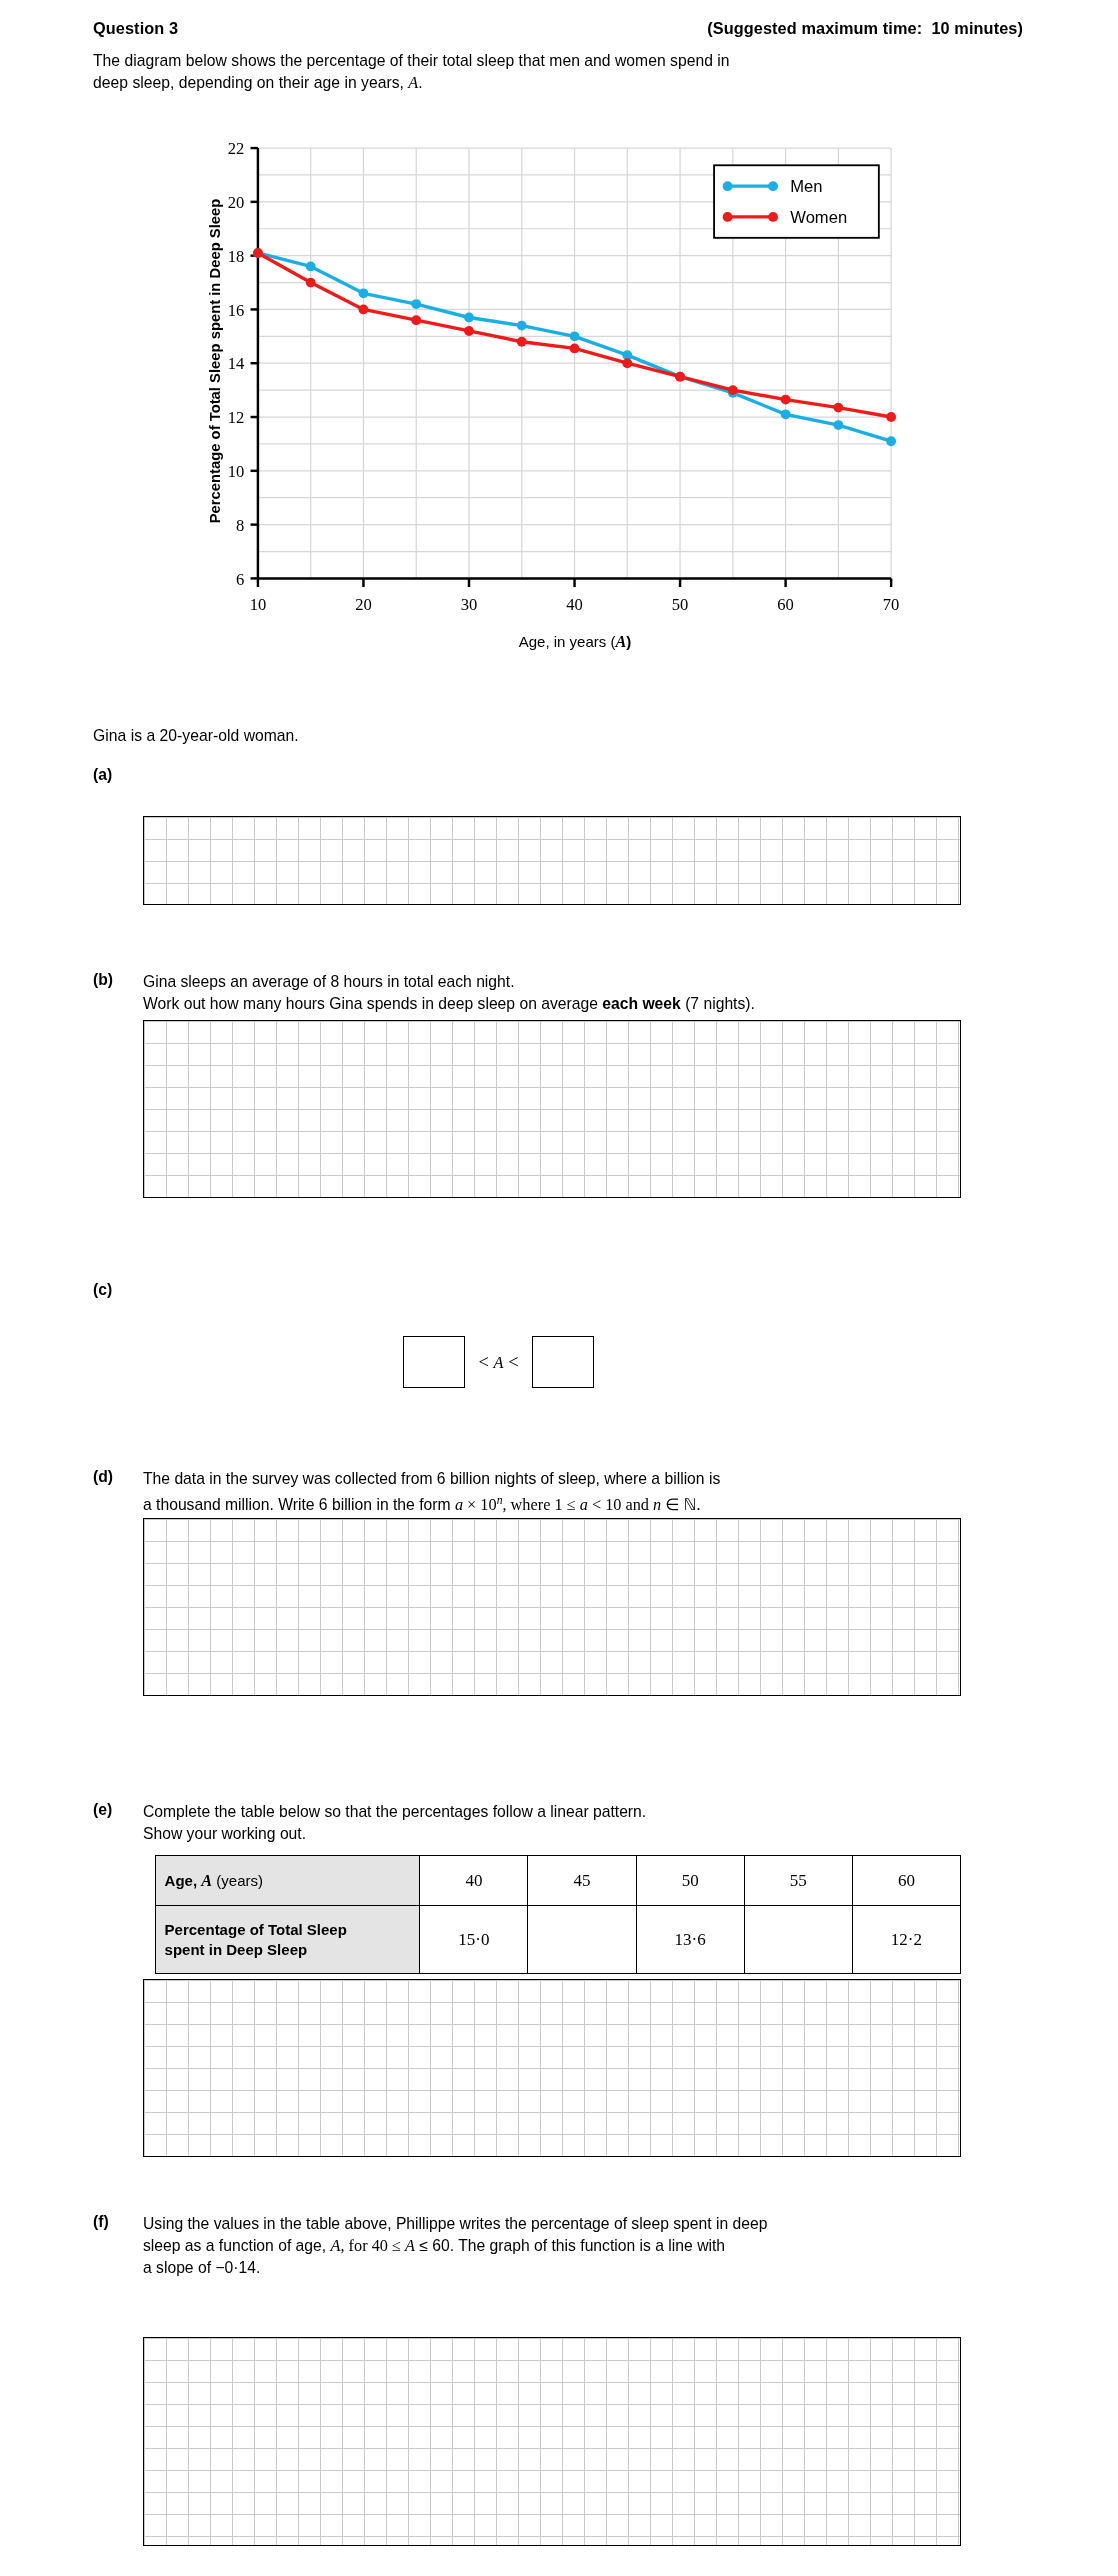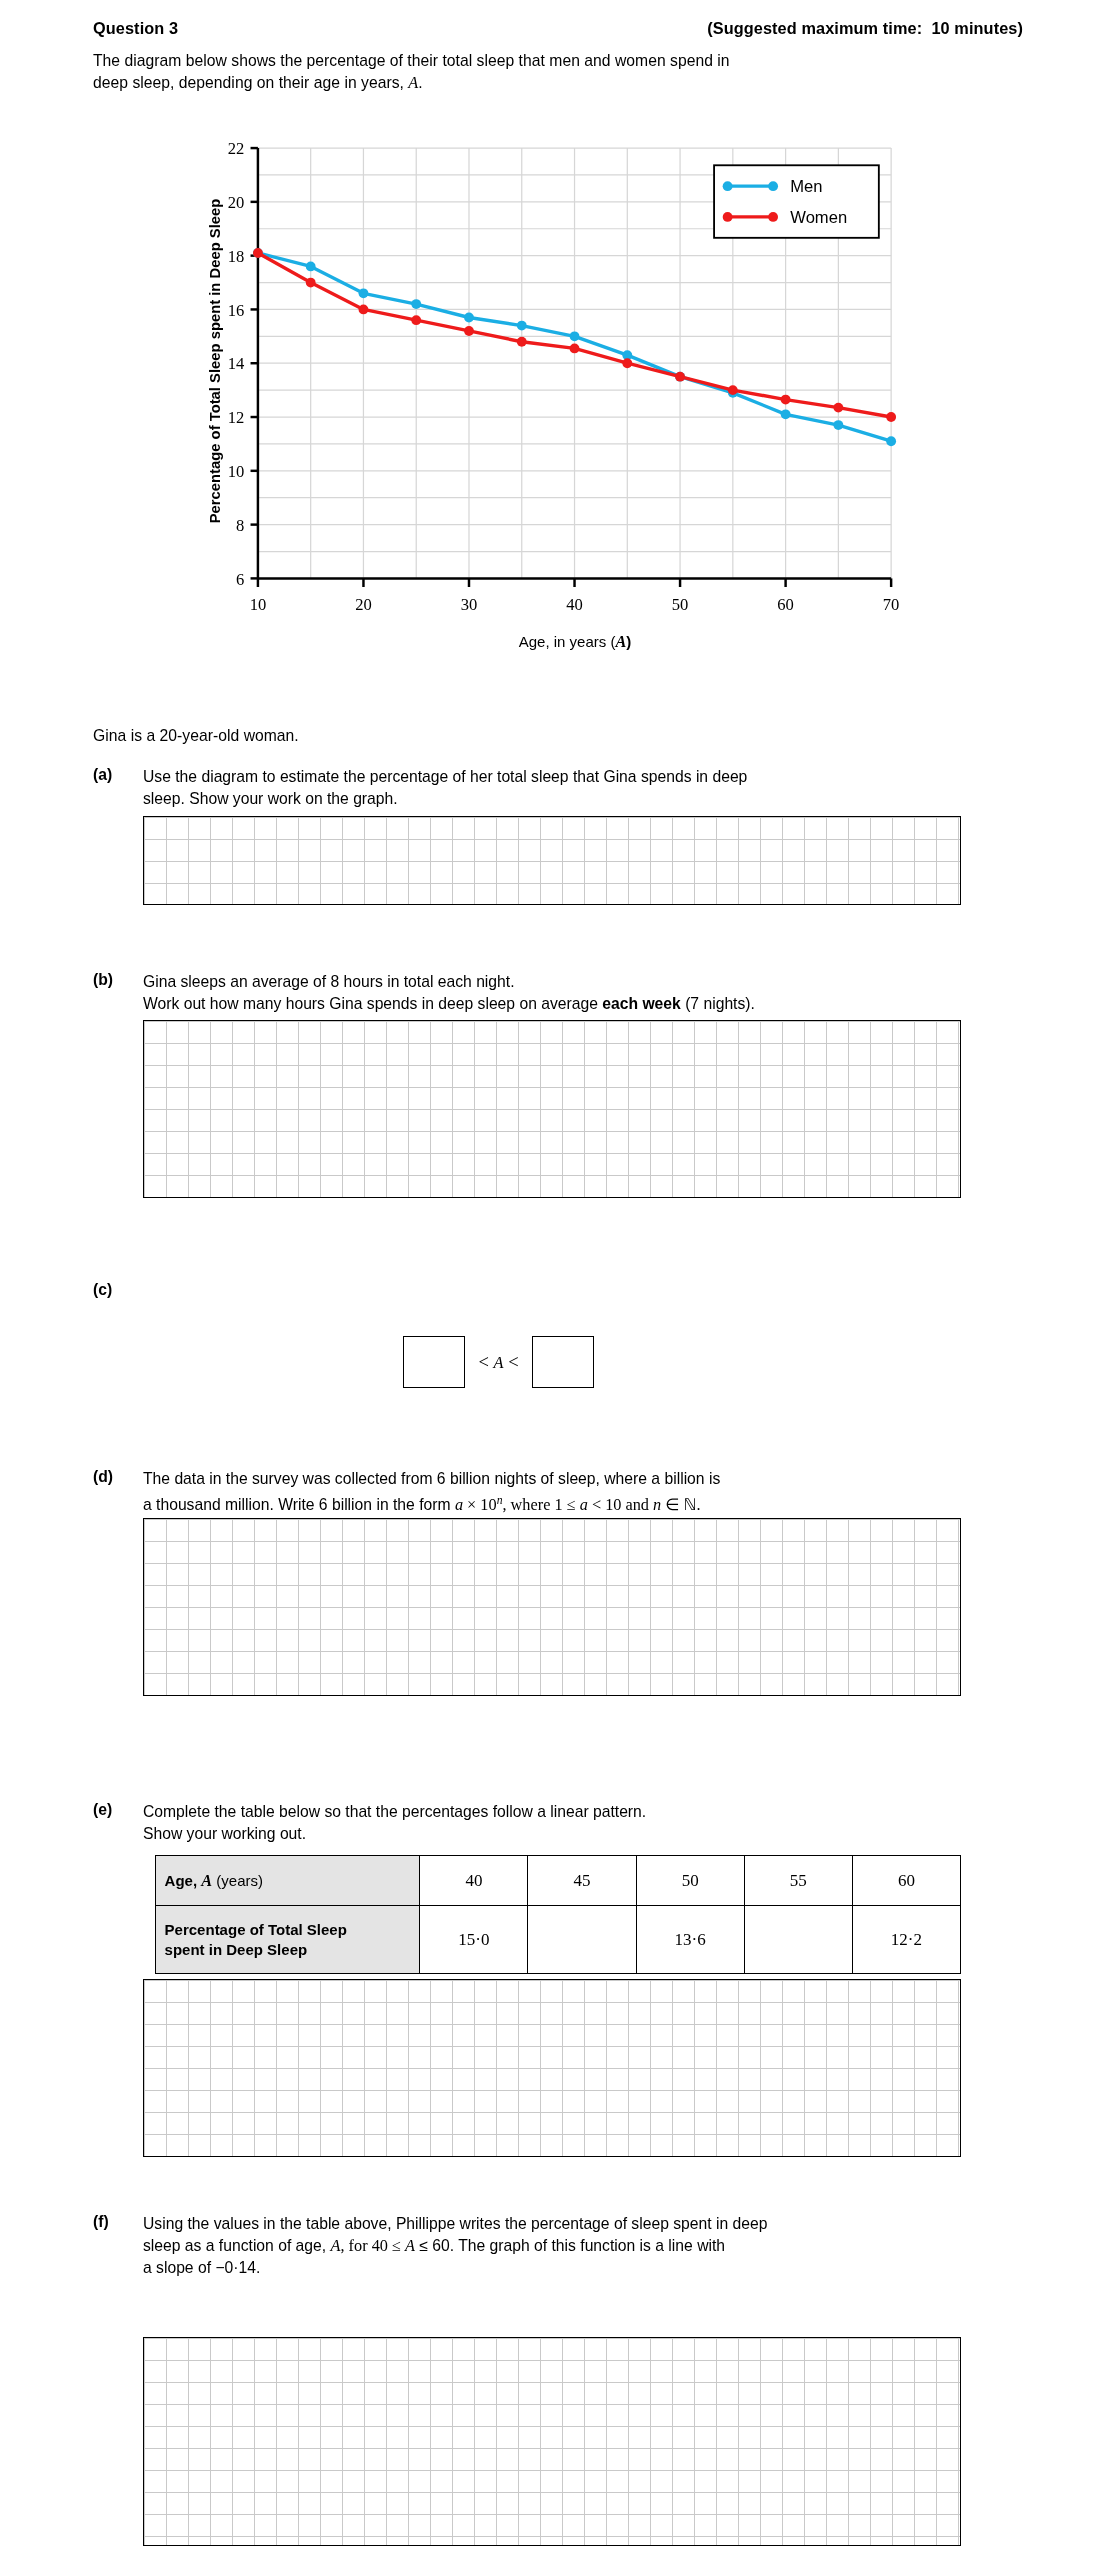--- a/index.html
+++ b/index.html
@@ -173,24 +173,20 @@
         <text x="1134" y="140" class="legtxt">Women</text>
       </svg>
   </div>
   <div class="xlab">
     <span><span style="font-weight:normal">Age, in years (</span><span class="mathit" style="font-weight:bold">A</span><span style="font-weight:bold">)</span></span>
   </div>
 
   <div class="ptext" style="left:93px;top:725px;">Gina is a 20-year-old woman.</div>
 
   <div class="plabel" style="left:93px;top:766px;">(a)</div>
-  <div class="pbody" style="left:143px;top:766px;width:818px;">
-    <span>Use the diagram to estimate the percentage of her total sleep that Gina spends in deep</span><br>
-    <span>sleep.  Show your work on the graph.</span>
-  </div>
   <div class="ansbox" style="left:143px;top:816px;width:818px;height:89px;"></div>
 
   <div class="plabel" style="left:93px;top:971px;">(b)</div>
   <div class="pbody" style="left:143px;top:971px;width:818px;">
     <span>Gina sleeps an average of 8 hours in total each night.</span><br>
     <span>Work out how many hours Gina spends in deep sleep on average </span><b>each week</b><span> (7 nights).</span>
   </div>
   <div class="ansbox" style="left:143px;top:1020px;width:818px;height:178px;"></div>
 
   <div class="plabel" style="left:93px;top:1281px;">(c)</div>

